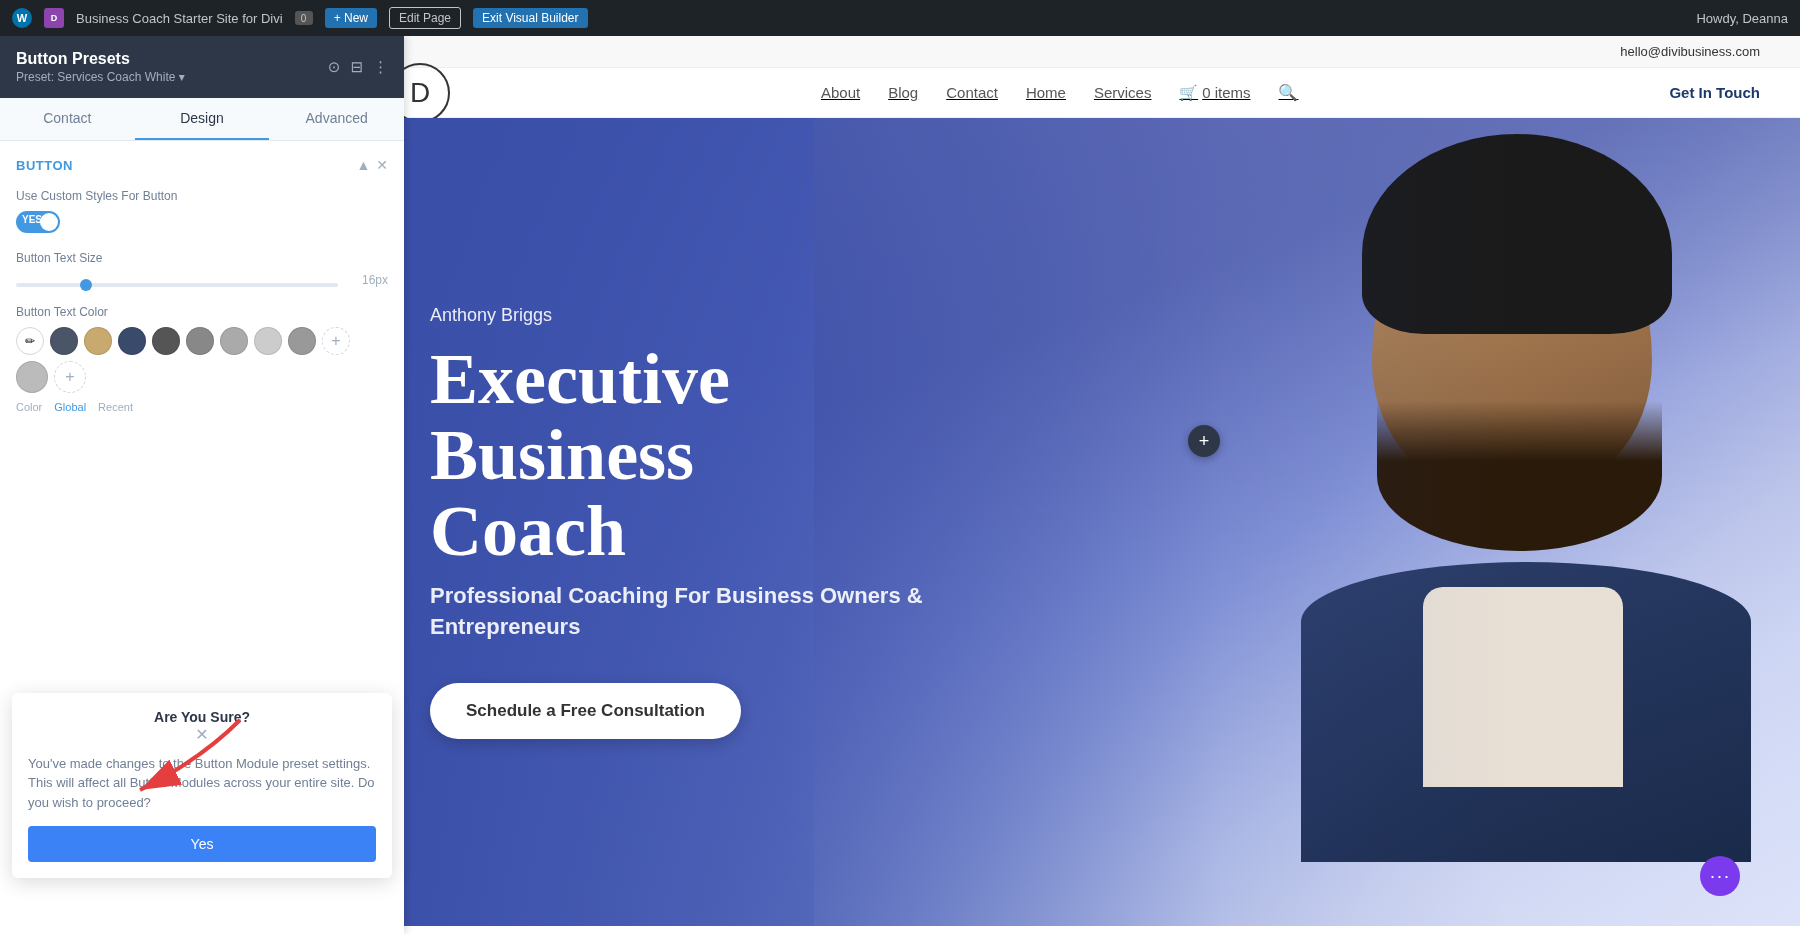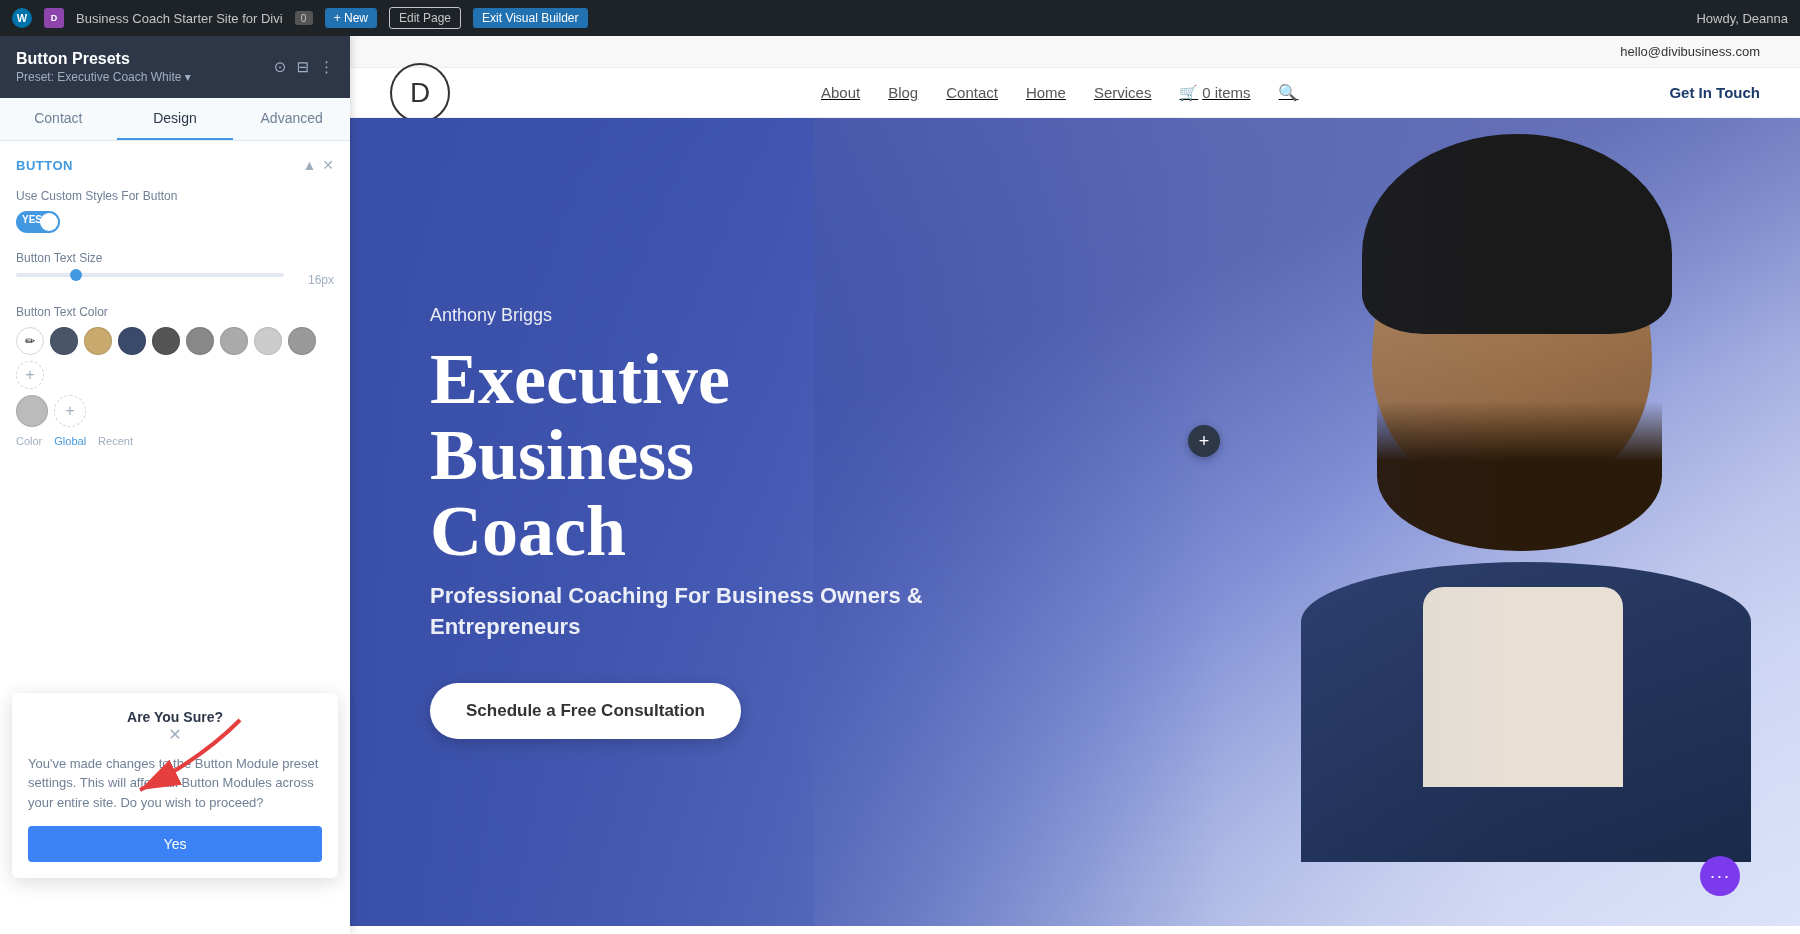--- a/index.html
+++ b/index.html
@@ -21,21 +21,21 @@
     .admin-bar-right { display: flex; align-items: center; gap: 10px; color: #c3c4c7; font-size: 13px; }
     .wp-logo { width: 20px; height: 20px; background: #0073aa; border-radius: 50%; display: flex; align-items: center; justify-content: center; color: white; font-size: 11px; font-weight: bold; }
     .divi-logo-small { width: 20px; height: 20px; background: #8e44ad; border-radius: 3px; display: flex; align-items: center; justify-content: center; color: white; font-size: 9px; font-weight: bold; }
     .admin-link { color: #c3c4c7; font-size: 13px; text-decoration: none; display: flex; align-items: center; gap: 4px; }
     .comment-bubble { width: 18px; height: 14px; background: #555; border-radius: 3px; display: flex; align-items: center; justify-content: center; color: #c3c4c7; font-size: 10px; }
     .admin-btn { background: #2271b1; color: white; border: none; padding: 3px 9px; border-radius: 3px; font-size: 12px; cursor: pointer; }
     .admin-btn.outline { background: transparent; border: 1px solid #c3c4c7; color: #c3c4c7; }
 
     
     .left-panel {
-      width: 350px;
+      width: 404px;
       height: calc(934px - 36px);
       background: #fff;
       position: absolute;
       left: 0;
       top: 36px;
       display: flex;
       flex-direction: column;
       box-shadow: 2px 0 8px rgba(0,0,0,0.15);
       z-index: 50;
     }
@@ -95,21 +95,21 @@
       position: relative; cursor: pointer;
     }
     .toggle-knob {
       width: 18px; height: 18px; background: white; border-radius: 50%;
       position: absolute; top: 2px; right: 2px; transition: all 0.2s;
     }
     .toggle-label-on {
       position: absolute; left: 6px; top: 3px; color: white; font-size: 10px; font-weight: bold;
     }
 
-    .slider-row { display: flex; align-items: flex-start; gap: 10px; }
+    .slider-row { display: flex; align-items: flex-end; gap: 10px; }
     .slider-track {
       flex: 1; height: 4px; background: #e2e8f0; border-radius: 2px; position: relative;
     }
     .slider-thumb {
       width: 12px; height: 12px; background: #4299e1; border-radius: 50%;
       position: absolute; top: -4px; left: 20%;
     }
     .slider-value { font-size: 12px; color: #a0aec0; width: 40px; text-align: right; }
 
     .color-label { font-size: 12px; color: #718096; margin-bottom: 8px; }
@@ -381,21 +381,21 @@
   </div>
   <div class="admin-bar-right">
     <span>Howdy, Deanna</span>
   </div>
 </div>
 
 <div class="left-panel">
   <div class="panel-header">
     <div>
       <div class="panel-title">Button Presets</div>
-      <div class="panel-subtitle">Preset: Executive Coach White ▾</div>
+      <div class="panel-subtitle">Preset: Services Coach White ▾</div>
     </div>
     <div class="panel-header-icons">
       <span class="panel-header-icon">⊙</span>
       <span class="panel-header-icon">⊟</span>
       <span class="panel-header-icon">⋮</span>
     </div>
   </div>
 
   <div class="panel-tabs">
     <div class="panel-tab">Contact</div>

